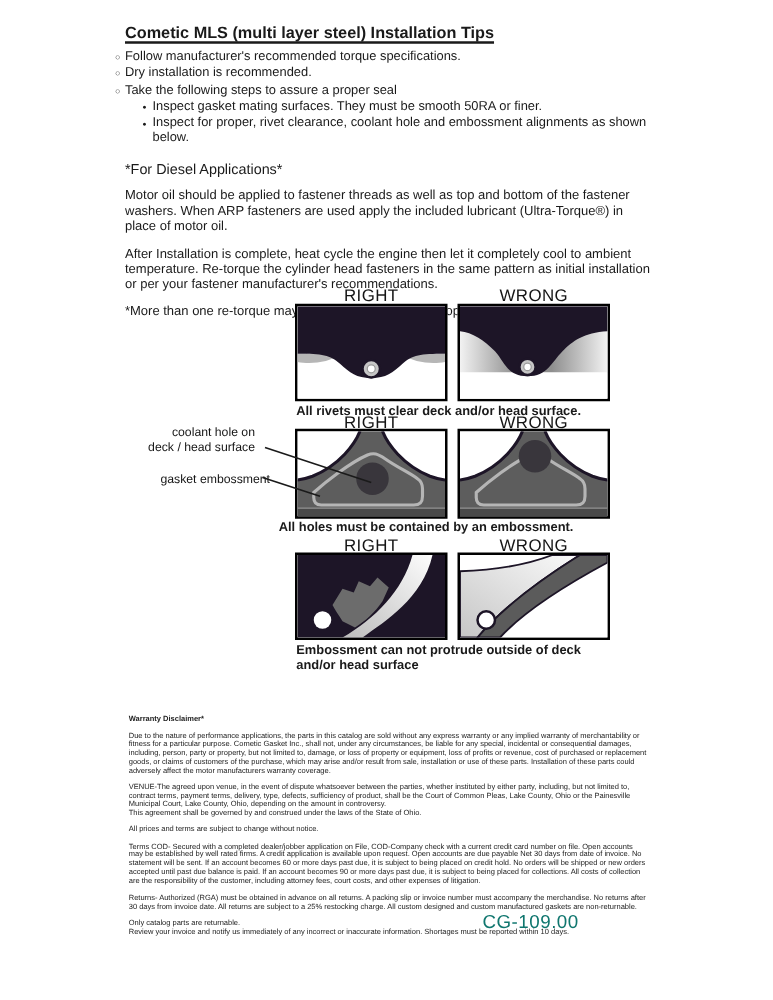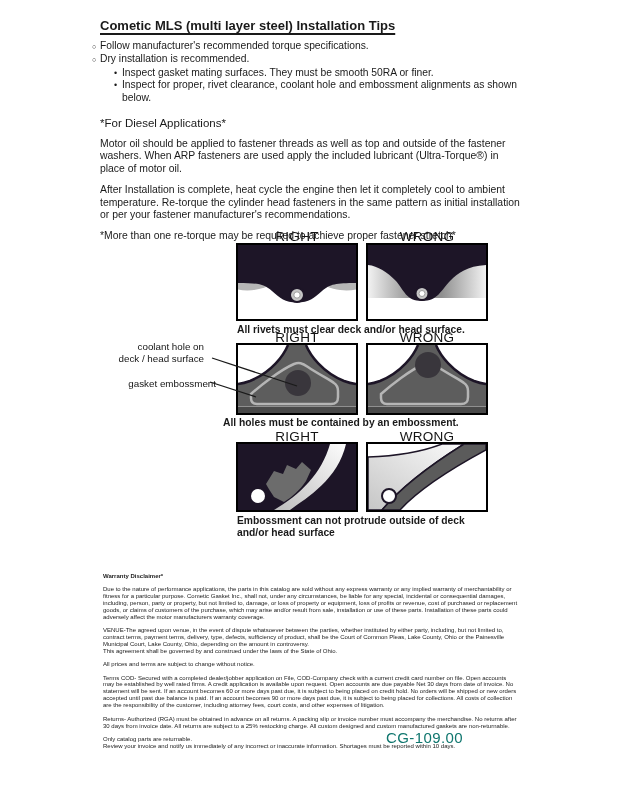--- a/index.html
+++ b/index.html
@@ -41,31 +41,35 @@
     <h1 class="title">Cometic MLS (multi layer steel) Installation Tips</h1>
 
     <div class="b1">
       <span class="dot">○</span>
       <span>Follow manufacturer's recommended torque specifications.</span>
     </div>
     <div class="b1">
       <span class="dot">○</span>
       <span>Dry installation is recommended.</span>
     </div>
+    <div class="b1">
+      <span class="dot">○</span>
+      <span>Take the following steps to assure a proper seal</span>
+    </div>
     <div class="b2">
       <span class="dot">•</span>
       <span>Inspect gasket mating surfaces.  They must be smooth 50RA or finer.</span>
     </div>
     <div class="b2">
       <span class="dot">•</span>
       <span>Inspect for proper, rivet clearance, coolant hole and embossment alignments as shown below.</span>
     </div>
 
     <h2 class="diesel-head">*For Diesel Applications*</h2>
-    <p class="para">Motor oil should be applied to fastener threads as well as top and outside of the fastener washers. When ARP fasteners are used apply the included lubricant (Ultra-Torque®) in place of motor oil.</p>
+    <p class="para">Motor oil should be applied to fastener threads as well as top and bottom of the fastener washers. When ARP fasteners are used apply the included lubricant (Ultra-Torque®) in place of motor oil.</p>
     <p class="para">After Installation is complete, heat cycle the engine then let it completely cool to ambient temperature. Re-torque the cylinder head fasteners in the same pattern as initial installation or per your fastener manufacturer's recommendations.</p>
     <p class="para">*More than one re-torque may be required to achieve proper fastener stretch*</p>
   </div>
 
   <div class="dg-label" style="left:236px; top:229px;">RIGHT</div>
   <div class="dg-label" style="left:366px; top:229px;">WRONG</div>
 
   <div class="dg-box" style="left:236px; top:243px; height:74px;">
     <svg width="118" height="74" viewBox="0 0 118 74">
       <rect width="118" height="74" fill="#ffffff"></rect>

